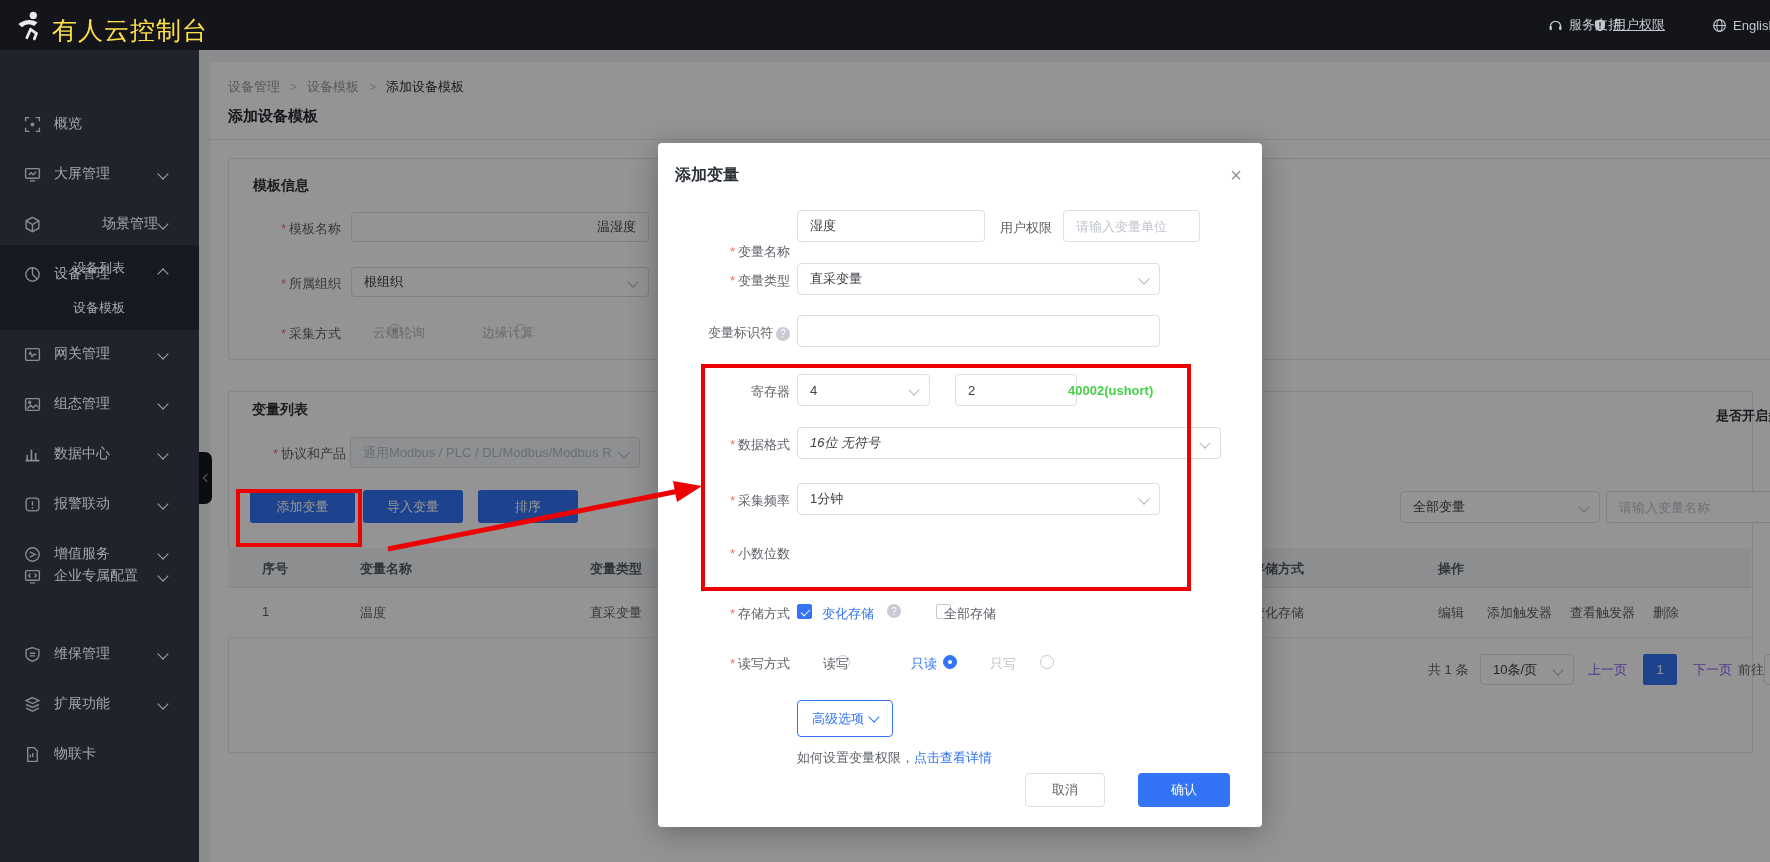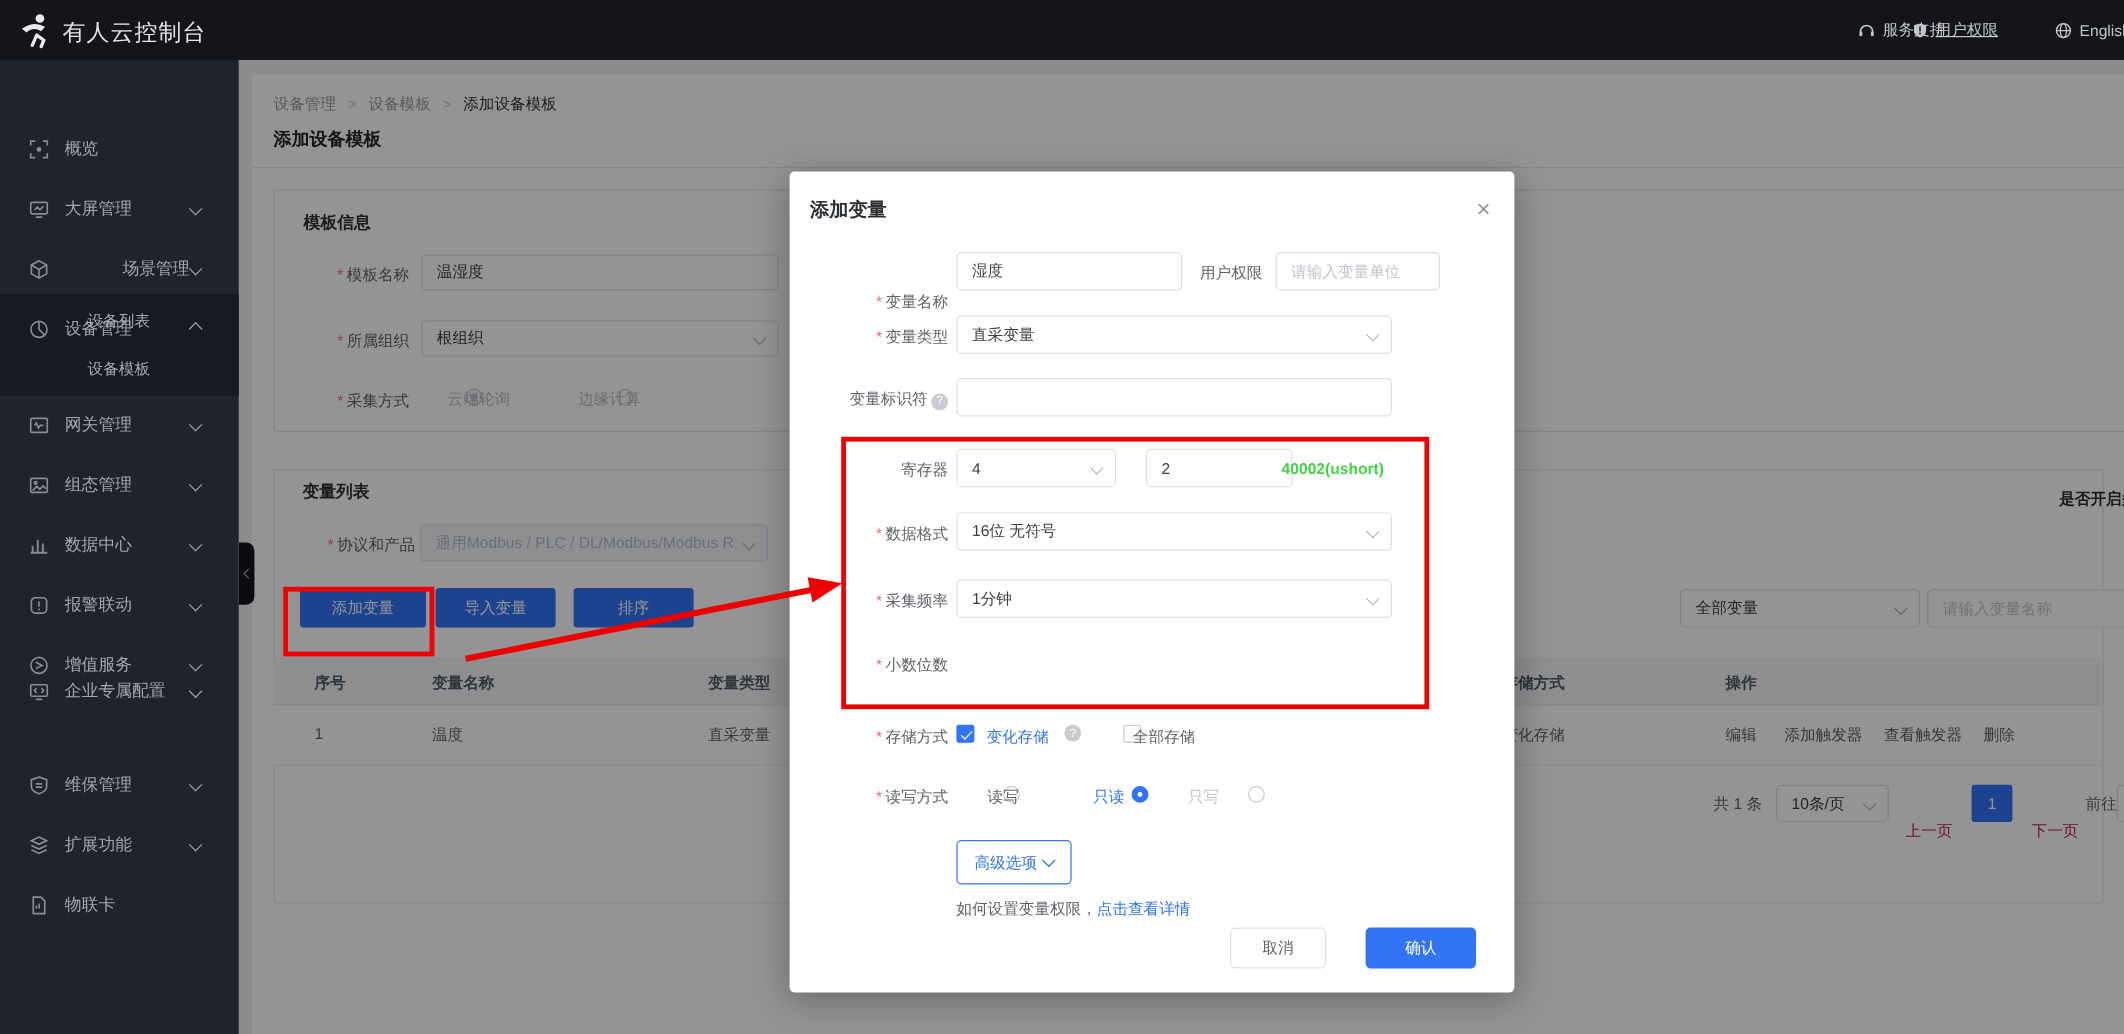--- a/index.html
+++ b/index.html
@@ -2,21 +2,21 @@
 <html><head>
 <meta charset="utf-8">
 <style>
   html,body{margin:0;padding:0;background:#444;}
   #app{position:relative;width:1770px;height:862px;overflow:hidden;
        font-family:"Liberation Sans","DejaVu Sans",sans-serif;background:#f0f2f5;
        -webkit-font-smoothing:antialiased;}
   .abs{position:absolute;}
   
   #topbar{position:absolute;left:0;top:0;width:1770px;height:50px;background:#13151a;z-index:6;}
-  #topbar .app-title{position:absolute;left:52px;top:14px;font-size:19px;color:#e5e5e5;letter-spacing:1px;}
+  #topbar .app-title{position:absolute;left:52px;top:14px;font-size:25px;color:#fde047;letter-spacing:1px;}
   .top-link{position:absolute;top:0;height:50px;display:flex;align-items:center;gap:6px;color:#c3c6cc;font-size:13px;cursor:pointer;}
   
   #sidebar{position:absolute;left:0;top:50px;width:199px;height:812px;background:#1f232b;z-index:6;}
   .side-item{position:absolute;left:0;width:199px;height:36px;display:flex;align-items:center;color:#a3a7ae;font-size:14px;cursor:pointer;}
   .side-item .sicon{margin-left:24px;width:17px;height:17px;}
   .side-item .slabel{margin-left:13px;white-space:nowrap;}
   .side-item .chev{position:absolute;right:32px;}
   #submenu-block{position:absolute;left:0;top:195px;width:199px;height:85px;background:#171a21;}
   .sub-item{position:absolute;left:0;width:199px;height:30px;display:flex;align-items:center;color:#a8acb4;font-size:13px;cursor:pointer;}
   .sub-item span{margin-left:73px;}
@@ -69,21 +69,21 @@
            color:#3274f5;font-size:13px;display:flex;align-items:center;justify-content:center;gap:6px;cursor:pointer;background:#fff;}
   .mbtn{position:absolute;top:630px;height:34px;border-radius:4px;font-size:13px;display:flex;align-items:center;justify-content:center;cursor:pointer;box-sizing:border-box;}
   #btn-cancel{left:367px;width:80px;background:#fff;border:1px solid #dcdfe6;color:#5f6368;}
   #btn-confirm{left:480px;width:92px;background:#3274f5;border:none;color:#fff;}
   #modal-close{position:absolute;right:20px;top:22px;font-size:20px;color:#909399;cursor:pointer;line-height:1;}
   
   .anno-box{position:absolute;border:4px solid #ec0000;z-index:40;pointer-events:none;}
   #anno-arrow{position:absolute;left:0;top:0;z-index:40;pointer-events:none;}
   
   .pg{position:absolute;font-size:13px;color:#5f6368;white-space:nowrap;}
-  .pg.dim{color:#be185d;margin-top:23px;}
+  .pg.dim{color:#8b5cf6;}
   svg.icon{display:block;}
 </style>
 </head>
 <body>
 
 <div id="app">
 
   <div id="topbar">
     <svg class="icon abs" style="left:13px;top:9px;" width="32" height="32" viewBox="0 0 30 30">
       <circle cx="19" cy="6" r="3.4" fill="#e9eaec"></circle>
@@ -289,21 +289,21 @@
 
     <div class="abs" style="left:29px;top:57px;font-size:15px;font-weight:bold;color:#24282e;">添加设备模板</div>
     <div class="abs" style="left:11px;top:89px;width:1560px;height:1px;background:#e7eaef;"></div>
 
     <div class="card" style="left:29px;top:108px;width:1523px;height:200px;padding-left:37px;">
       <div class="sec-title abs" style="left:24px;top:18px;">模板信息</div>
 
       <div class="flabel abs" style="left:12px;top:61px;width:100px;">
         <span class="star">*</span><span>模板名称</span>
       </div>
-      <input class="ipt" style="left: 122px; top: 53px; width: 298px; height: 30px;" value="温湿度">
+      <input class="ipt" style="left: 122px; top: 53px; width: 298px; height: 30px; text-align: right;" value="温湿度">
 
       <div class="flabel abs" style="left:12px;top:116px;width:100px;">
         <span class="star">*</span><span>所属组织</span>
       </div>
       <div class="sel" style="left:122px;top:108px;width:298px;height:30px;">
         <span>根组织</span>
         <span class="chev down"></span>
       </div>
 
       <div class="flabel abs" style="left:12px;top:166px;width:100px;">
@@ -408,21 +408,21 @@
       <span>4</span>
       <span class="chev down"></span>
     </div>
     <input class="ipt" style="left: 297px; top: 231px; width: 122px;" value="2">
     <div class="green-hint" style="left:410px;top:240px;">40002(ushort)</div>
 
     
     <div class="mlabel" style="left:0;top:293px;">
       <span class="star">*</span><span>数据格式</span>
     </div>
-    <div class="sel" style="left:139px;top:284px;width:363px;">
+    <div class="sel" style="left:139px;top:284px;width:424px;font-style:italic;">
       <span>16位 无符号</span>
       <span class="chev down"></span>
     </div>
 
     
     <div class="mlabel" style="left:0;top:349px;">
       <span class="star">*</span><span>采集频率</span>
     </div>
     <div class="sel" style="left:139px;top:340px;width:363px;">
       <span>1分钟</span>

